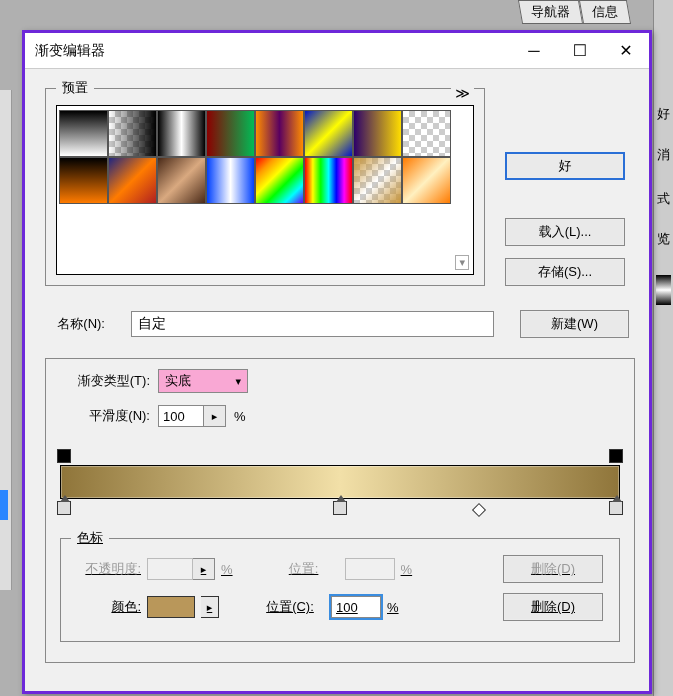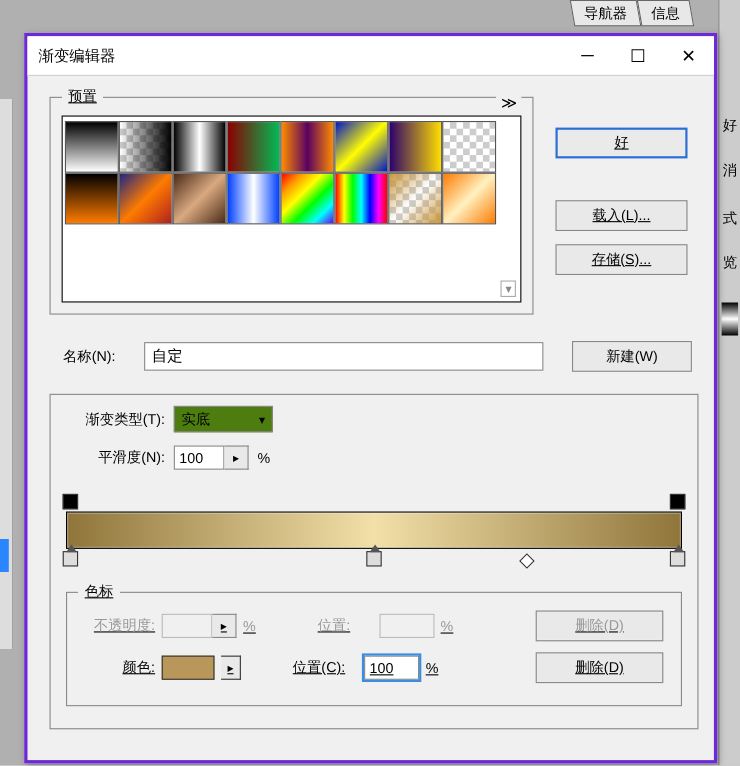--- a/index.html
+++ b/index.html
@@ -89,23 +89,22 @@
   fieldset {
     border: 1px solid #888;
     margin: 0;
     padding: 8px 10px 10px 10px;
     background: #f0f0f0;
   }
   legend { padding: 0 6px; font-size: 13px; }
 
   .presets-area {
     display: flex;
-    align-items: center;
+    align-items: flex-end;
     gap: 20px;
-    text-decoration: underline;
   }
   .presets-fieldset {
     width: 440px;
     position: relative;
   }
   .presets-fieldset .more-btn {
     position: absolute;
     top: -12px; right: 10px;
     font-size: 14px;
     background: #f0f0f0;
@@ -210,21 +209,21 @@
     border: 1px solid #888;
     width: 590px;
     padding: 10px 14px 20px 14px;
     position: relative;
   }
   .row { display: flex; align-items: center; gap: 8px; margin-bottom: 12px; }
   .row label { text-align: right; }
   .select {
     width: 90px; height: 24px;
     border: 1px solid #888;
-    background: #4d7c0f;
+    background: #f9a8d4;
     display: flex; align-items: center; justify-content: space-between;
     padding: 0 6px;
   }
   .select .chev { font-size: 11px; }
   .spin {
     display: flex;
     align-items: center;
   }
   .spin input {
     width: 46px; height: 22px;
@@ -324,21 +323,21 @@
     display: inline-block;
   }
   .color-arrow {
     width: 18px; height: 22px;
     border: 1px solid #333;
     border-left: 0;
     background: #e9e9e9;
     display: flex; align-items:center; justify-content:center;
     font-size: 11px;
   }
-  .del-btn { width: 116px; margin-left: auto; margin-right: 6px; }
+  .del-btn { width: 100px; margin-left: auto; margin-right: 6px; }
   .hl { outline: 2px solid #3a8de0; }
   .disabled-text { color: #999; }
 
   .left-strip {
     position: absolute;
     top: 90px; left: 0;
     width: 12px; height: 500px;
     background: #ddd;
     border-right: 1px solid #999;
     z-index: 2;

